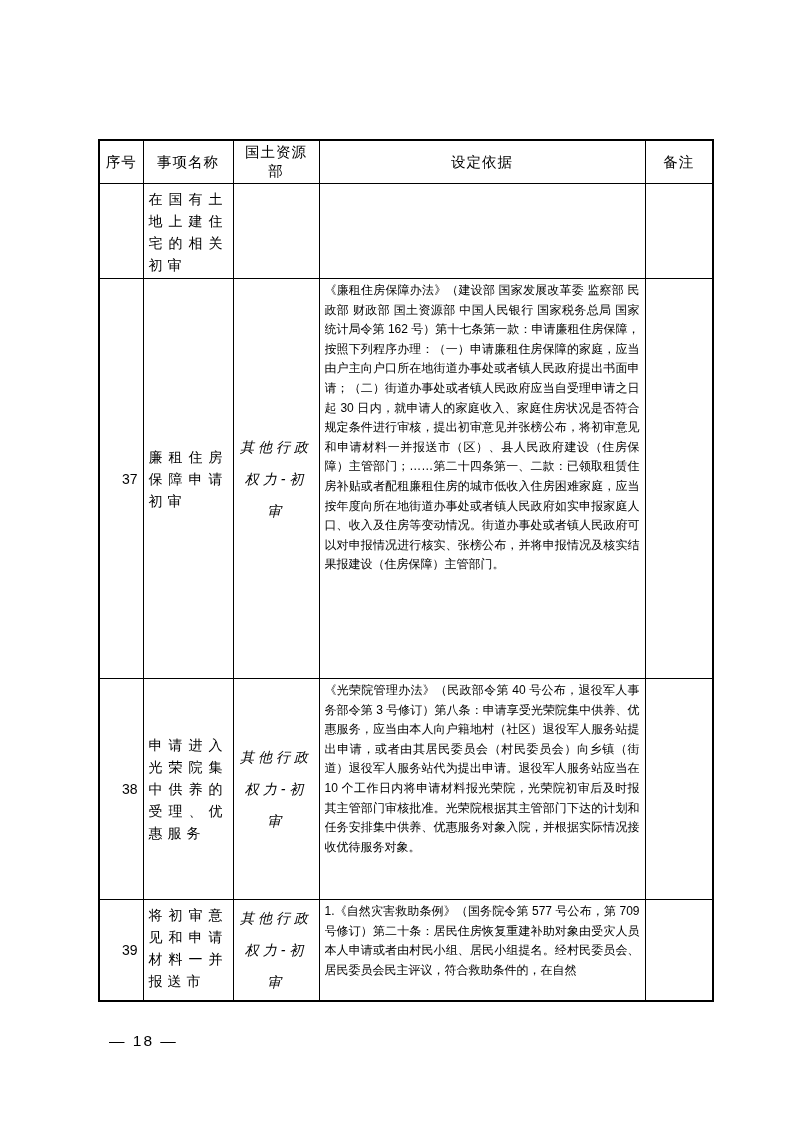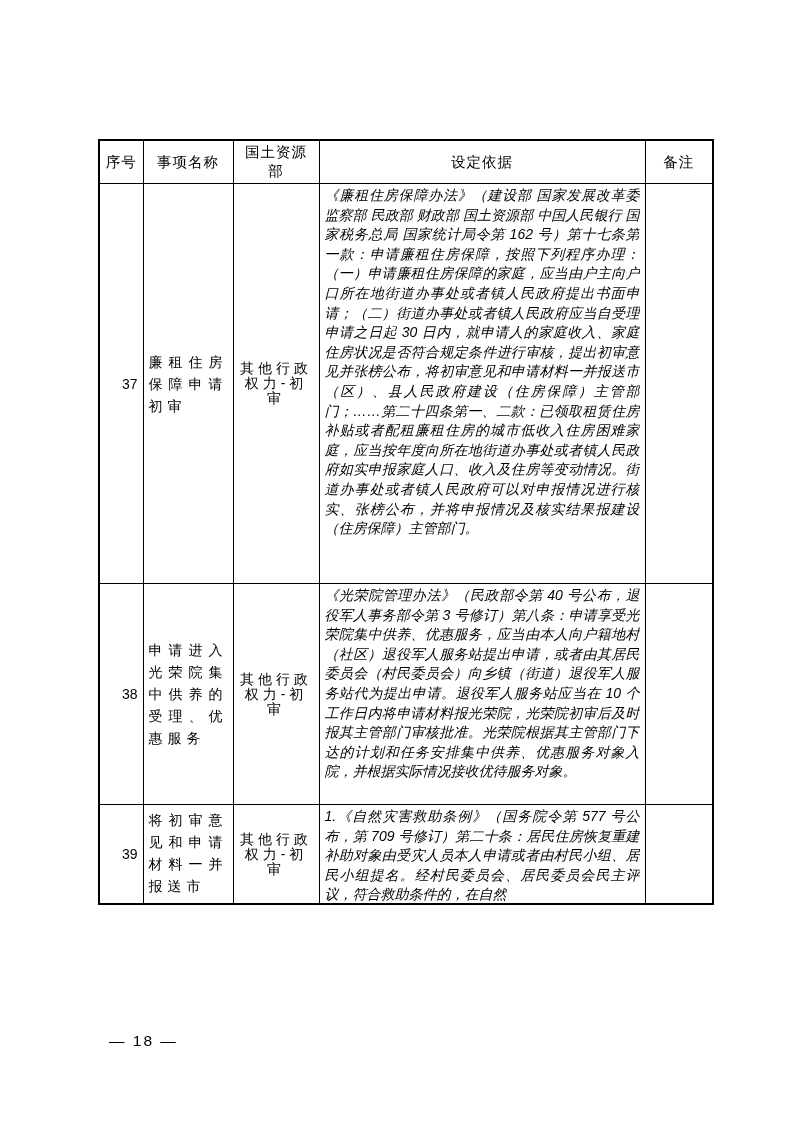--- a/index.html
+++ b/index.html
@@ -50,32 +50,32 @@
     text-align: justify;
     vertical-align: middle;
     padding: 2px 6px;
   }
   td.name.top {
     vertical-align: top;
     padding-top: 4px;
   }
   td.ptype {
     font-size: 14px;
-    line-height: 15px;
+    line-height: 32px;
     letter-spacing: 4px;
     text-align: center;
     vertical-align: middle;
+    font-style: italic;
   }
   td.basis {
-    font-size: 14px;
+    font-size: 12px;
     line-height: 19.6px;
     text-align: justify;
     vertical-align: top;
     padding: 3px 4px 0 5px;
-    font-style: italic;
   }
   td.basis .basis-text {
     overflow: hidden;
     max-height: 100%;
   }
   td.remark {
     vertical-align: middle;
   }
   tr.r-head  { height: 33px; }
   tr.r-cont  { height: 93px; }
@@ -108,20 +108,29 @@
     <thead>
       <tr class="r-head">
         <th class="hdr">序号</th>
         <th class="hdr">事项名称</th>
         <th class="hdr">国土资源部</th>
         <th class="hdr">设定依据</th>
         <th class="hdr">备注</th>
       </tr>
     </thead>
     <tbody>
+      <tr class="r-cont">
+        <td class="seq"></td>
+        <td class="name top">在国有土地上建住宅的相关初审</td>
+        <td class="ptype"></td>
+        <td class="basis">
+          <div class="basis-text"></div>
+        </td>
+        <td class="remark"></td>
+      </tr>
       <tr class="r-37">
         <td class="seq">37</td>
         <td class="name">廉租住房保障申请初审</td>
         <td class="ptype">其他行政权力-初审</td>
         <td class="basis">
           <div class="basis-text">《廉租住房保障办法》（建设部 国家发展改革委 监察部 民政部 财政部 国土资源部 中国人民银行 国家税务总局 国家统计局令第 162 号）第十七条第一款：申请廉租住房保障，按照下列程序办理：（一）申请廉租住房保障的家庭，应当由户主向户口所在地街道办事处或者镇人民政府提出书面申请；（二）街道办事处或者镇人民政府应当自受理申请之日起 30 日内，就申请人的家庭收入、家庭住房状况是否符合规定条件进行审核，提出初审意见并张榜公布，将初审意见和申请材料一并报送市（区）、县人民政府建设（住房保障）主管部门；……第二十四条第一、二款：已领取租赁住房补贴或者配租廉租住房的城市低收入住房困难家庭，应当按年度向所在地街道办事处或者镇人民政府如实申报家庭人口、收入及住房等变动情况。街道办事处或者镇人民政府可以对申报情况进行核实、张榜公布，并将申报情况及核实结果报建设（住房保障）主管部门。</div>
         </td>
         <td class="remark"></td>
       </tr>
       <tr class="r-38">

